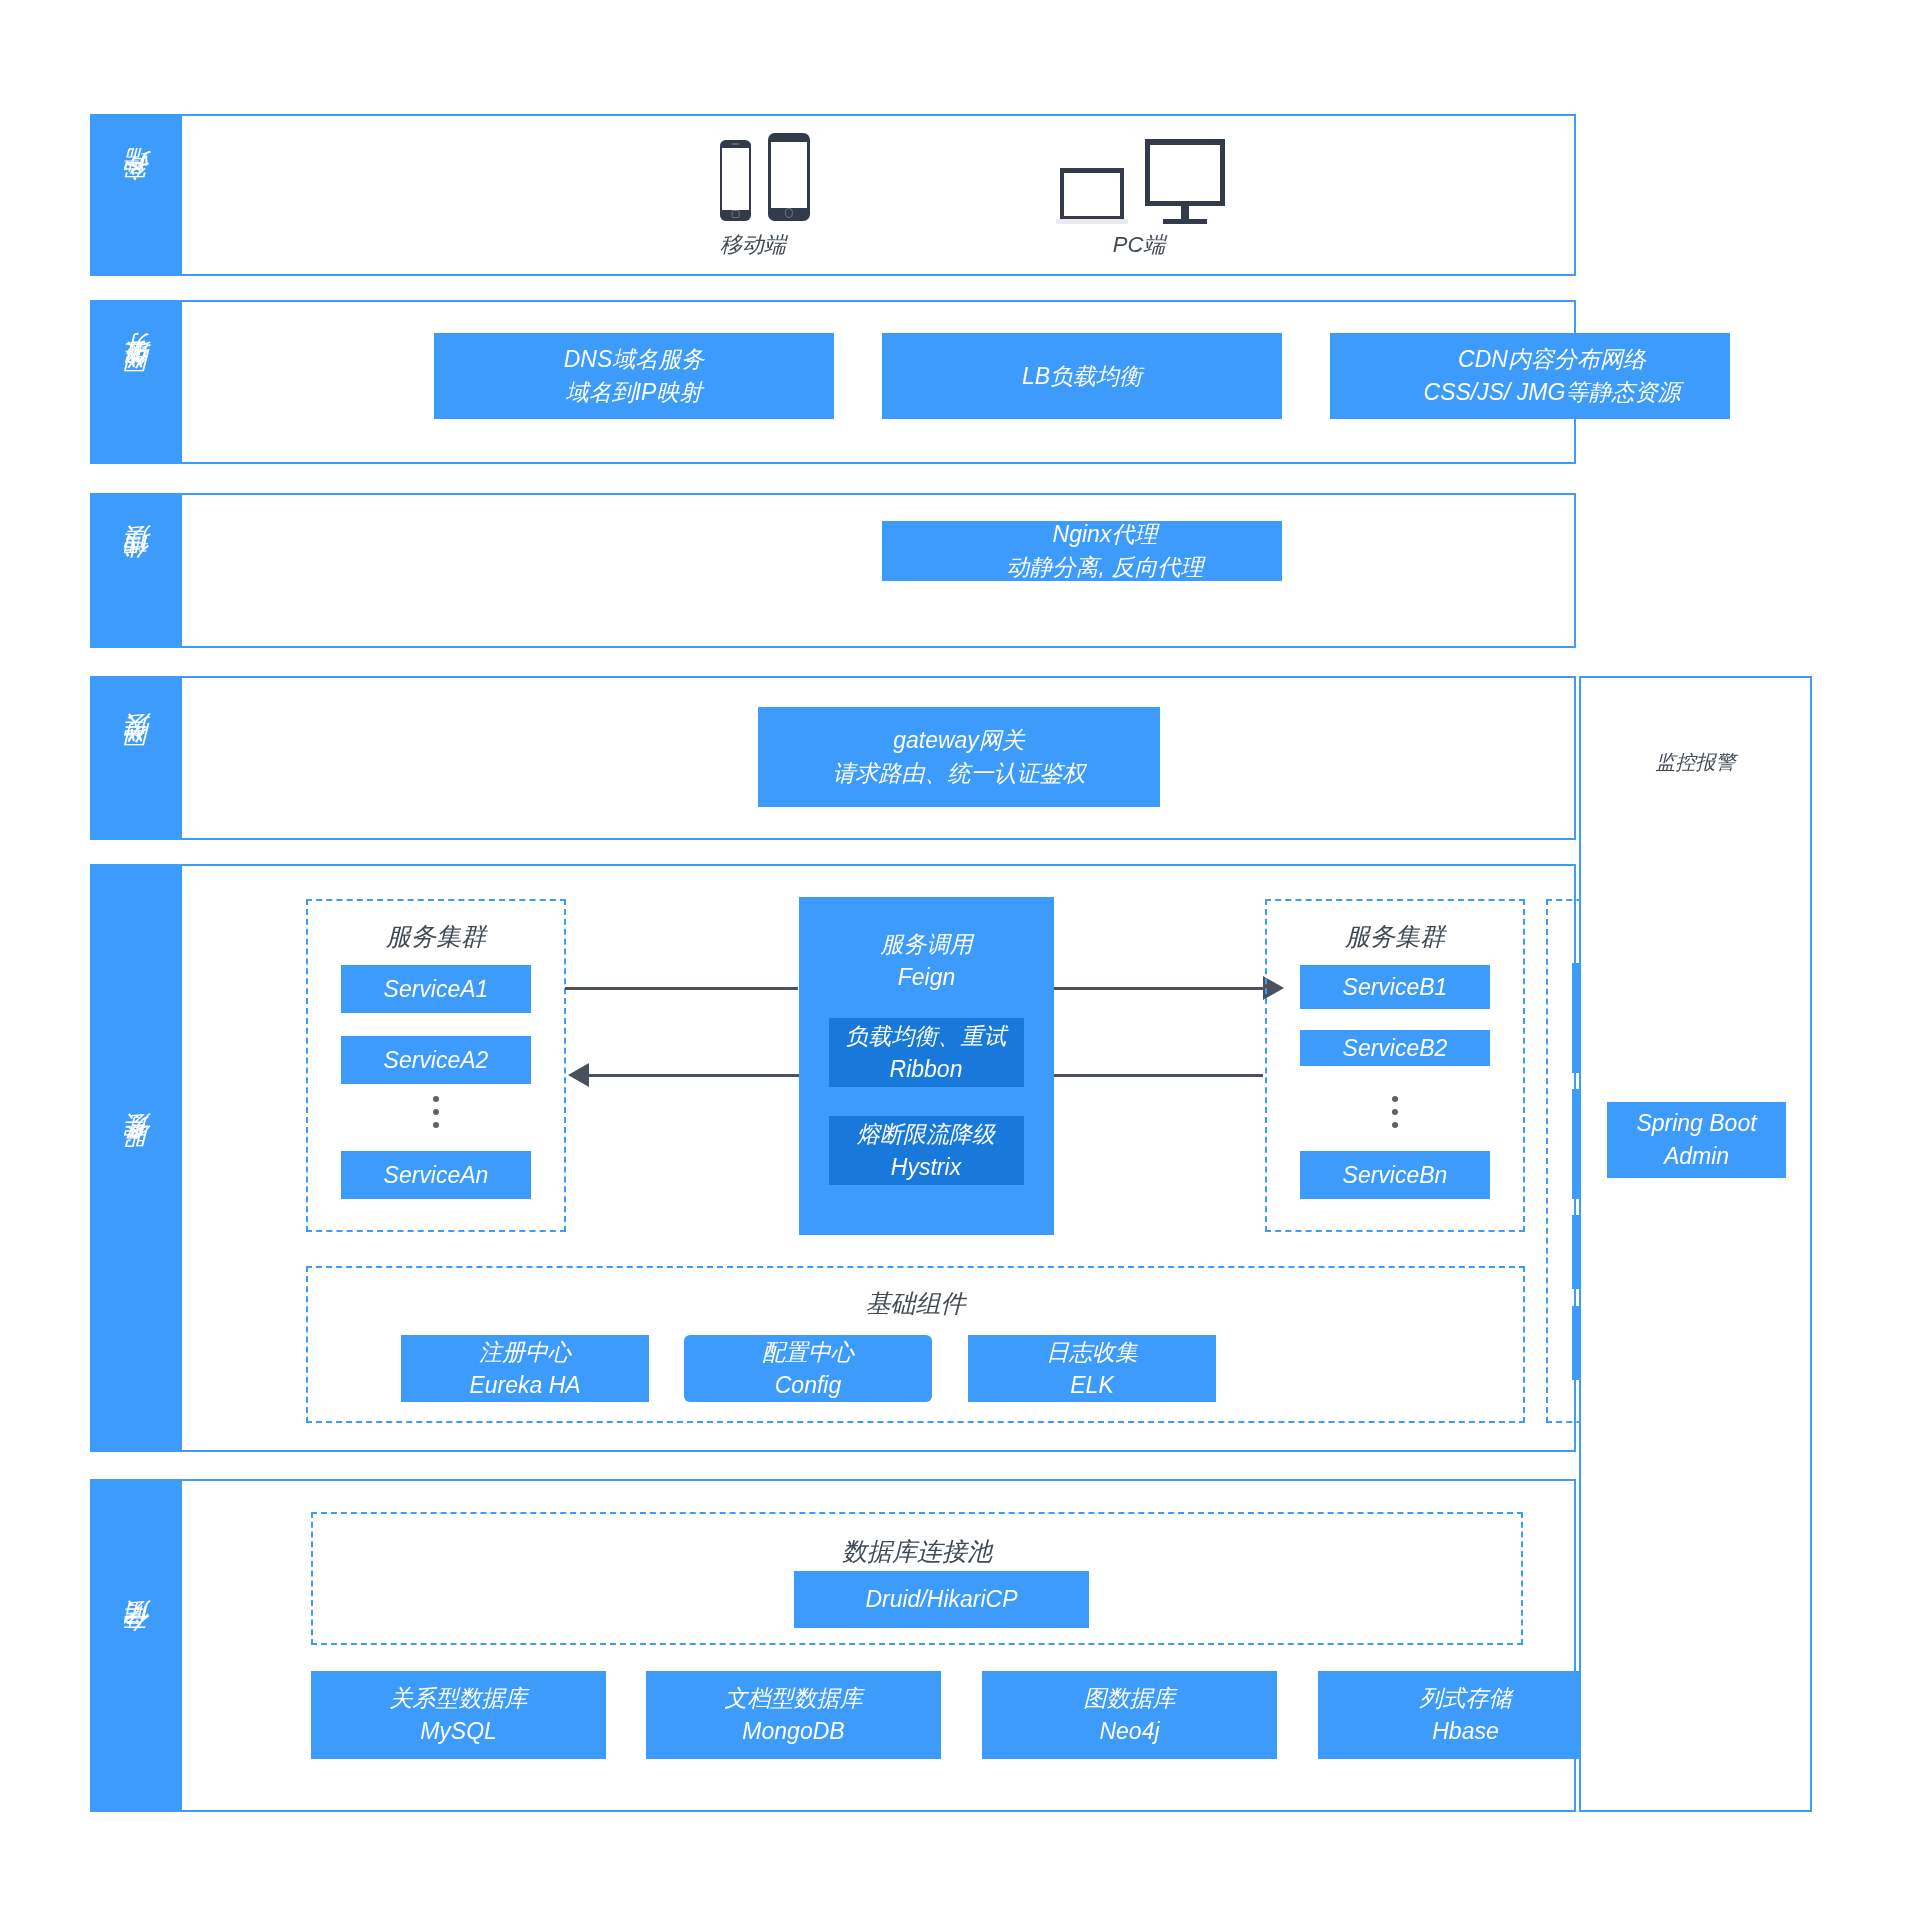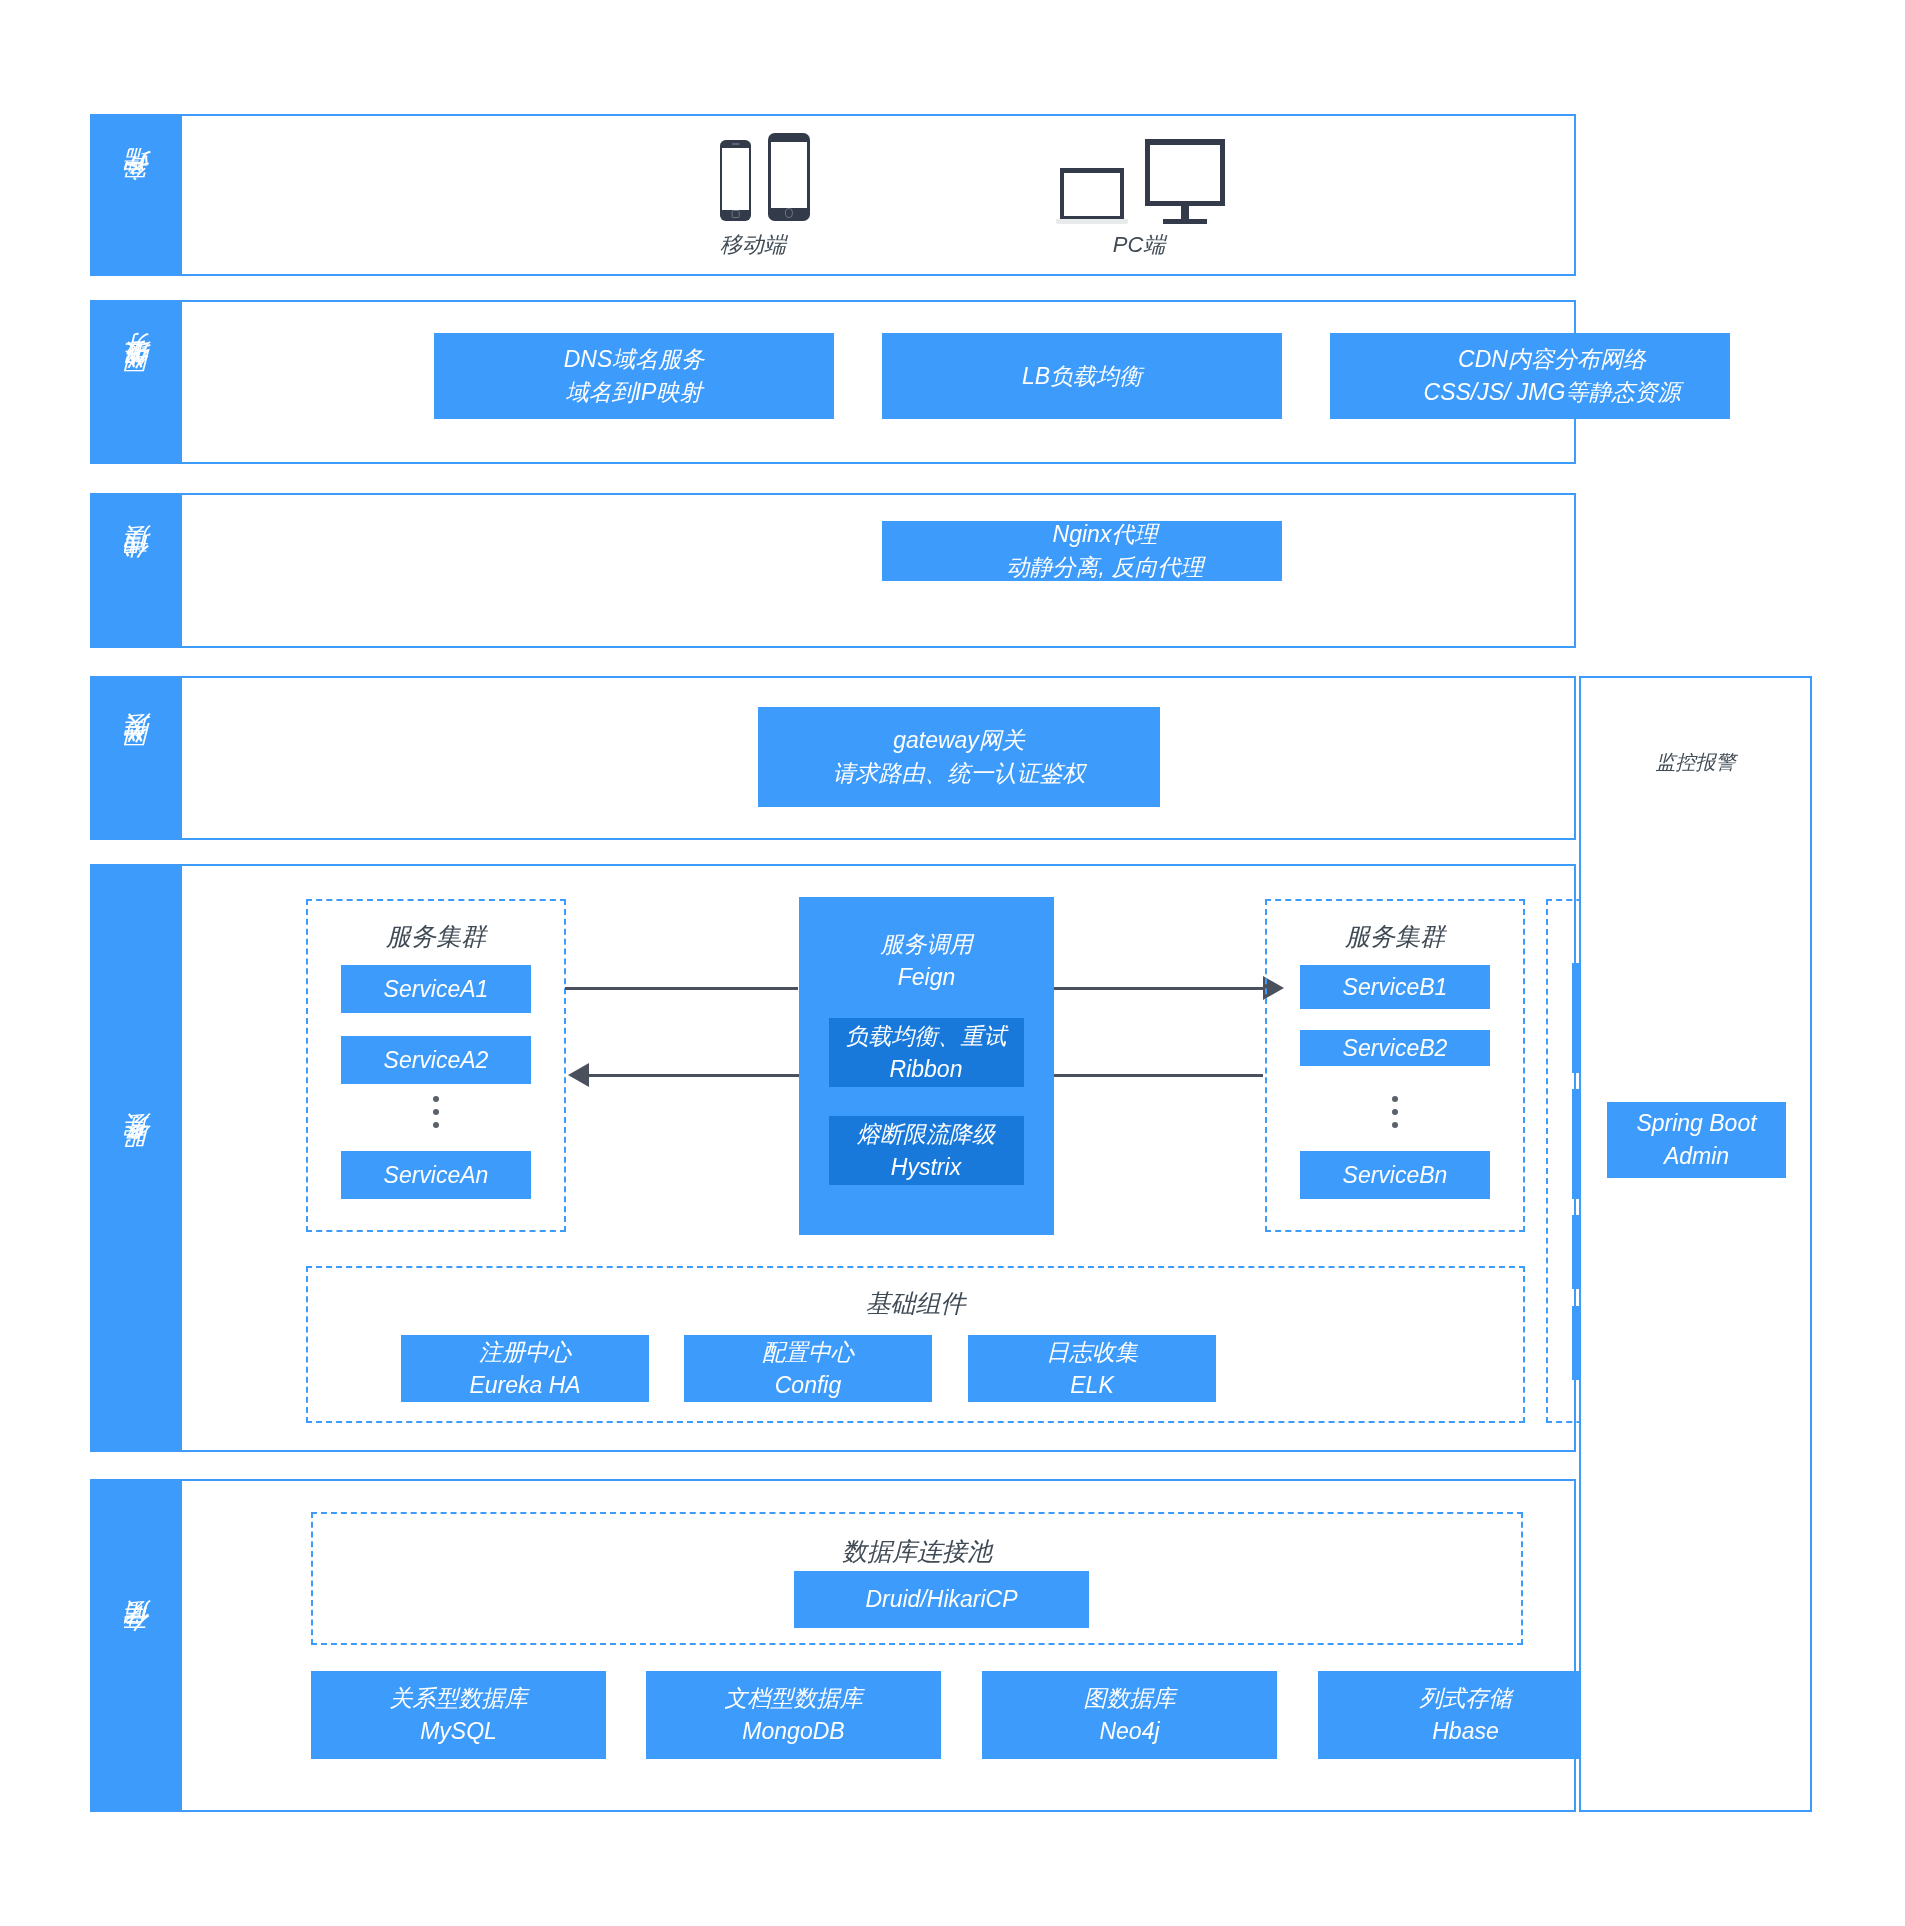--- a/index.html
+++ b/index.html
@@ -416,21 +416,21 @@
       </div>
 
       <div class="group" style="left:124px; top:400px; width:1219px; height:157px;">
         <div class="group-title" style="top:19px;">基础组件</div>
 
         <div class="card" style="left:93px; top:67px; width:248px; height:67px;">
           <span>注册中心</span>
           <span>Eureka HA</span>
         </div>
 
-        <div class="card" style="left:376px; top:67px; width:248px; height:67px;">
+        <div class="card" style="left:376px; top:67px; width:248px; height:67px;border-radius:6px;">
           <span>配置中心</span>
           <span>Config</span>
         </div>
 
         <div class="card" style="left:660px; top:67px; width:248px; height:67px;">
           <span>日志收集</span>
           <span>ELK</span>
         </div>
       </div>
 

